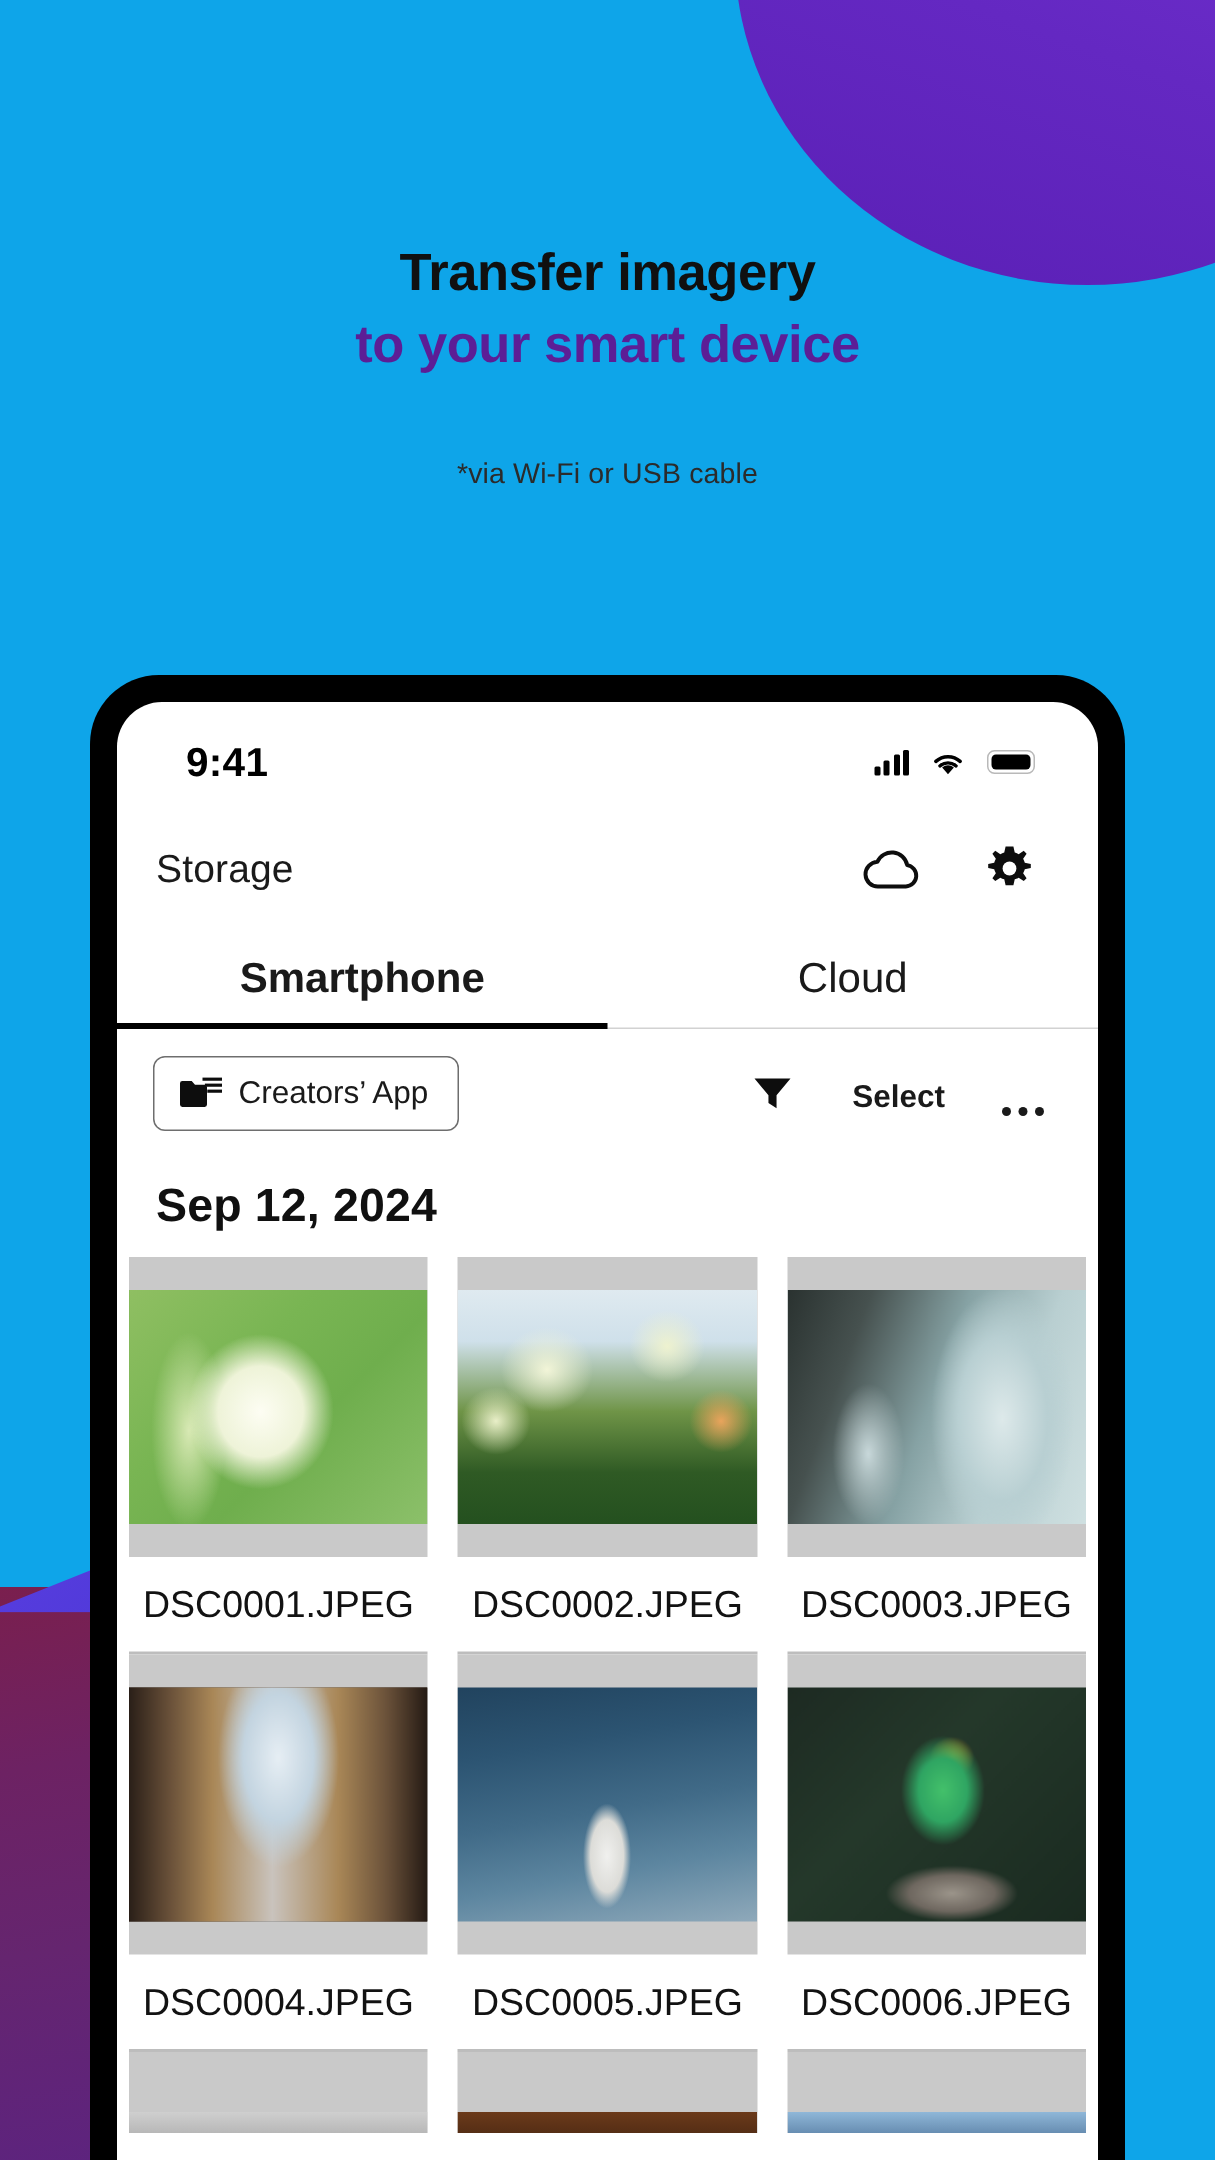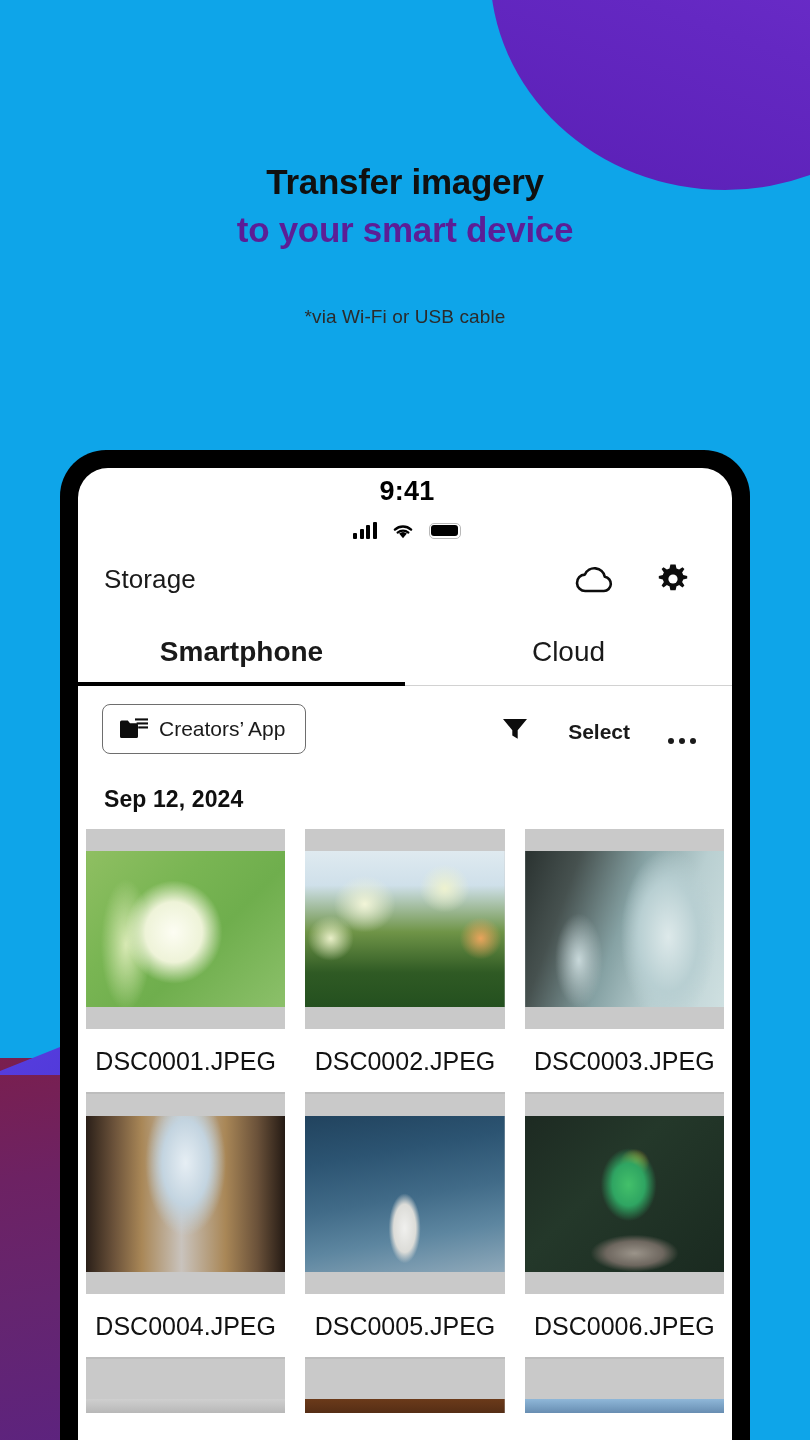--- a/index.html
+++ b/index.html
@@ -86,21 +86,20 @@
     position: relative;
   }
 
   
   .statusbar {
     height: 72px;
     display: flex;
     align-items: center;
     justify-content: space-between;
     padding: 8px 42px 0 46px;
-    flex-direction: column;
   }
   .status-time {
     font-size: 27px;
     font-weight: 600;
     color: #000;
     letter-spacing: 0.2px;
   }
   .status-icons { display: flex; align-items: center; gap: 13px; }
   .sig { display: flex; align-items: flex-end; gap: 2.5px; height: 17px; }
   .sig i { display: block; width: 4px; background: #000; border-radius: 1px; }
@@ -165,21 +164,21 @@
   .tool-right {
     margin-left: auto;
     display: flex; align-items: flex-end; gap: 38px; font-weight: bold;
   }
   .select-label { font-size: 21px; color: #1a1a1a; }
   .dots { display: flex; gap: 5px; }
   .dots i { width: 6px; height: 6px; border-radius: 50%; background: #1a1a1a; display: block; }
 
   
   .date-head {
-    font-size: 23px;
+    font-size: 31px;
     font-weight: bold;
     color: #101010;
     padding: 14px 0 16px 26px;
     letter-spacing: 0.1px;
   }
 
   
   .grid {
     display: grid;
     grid-template-columns: repeat(3, 1fr);

